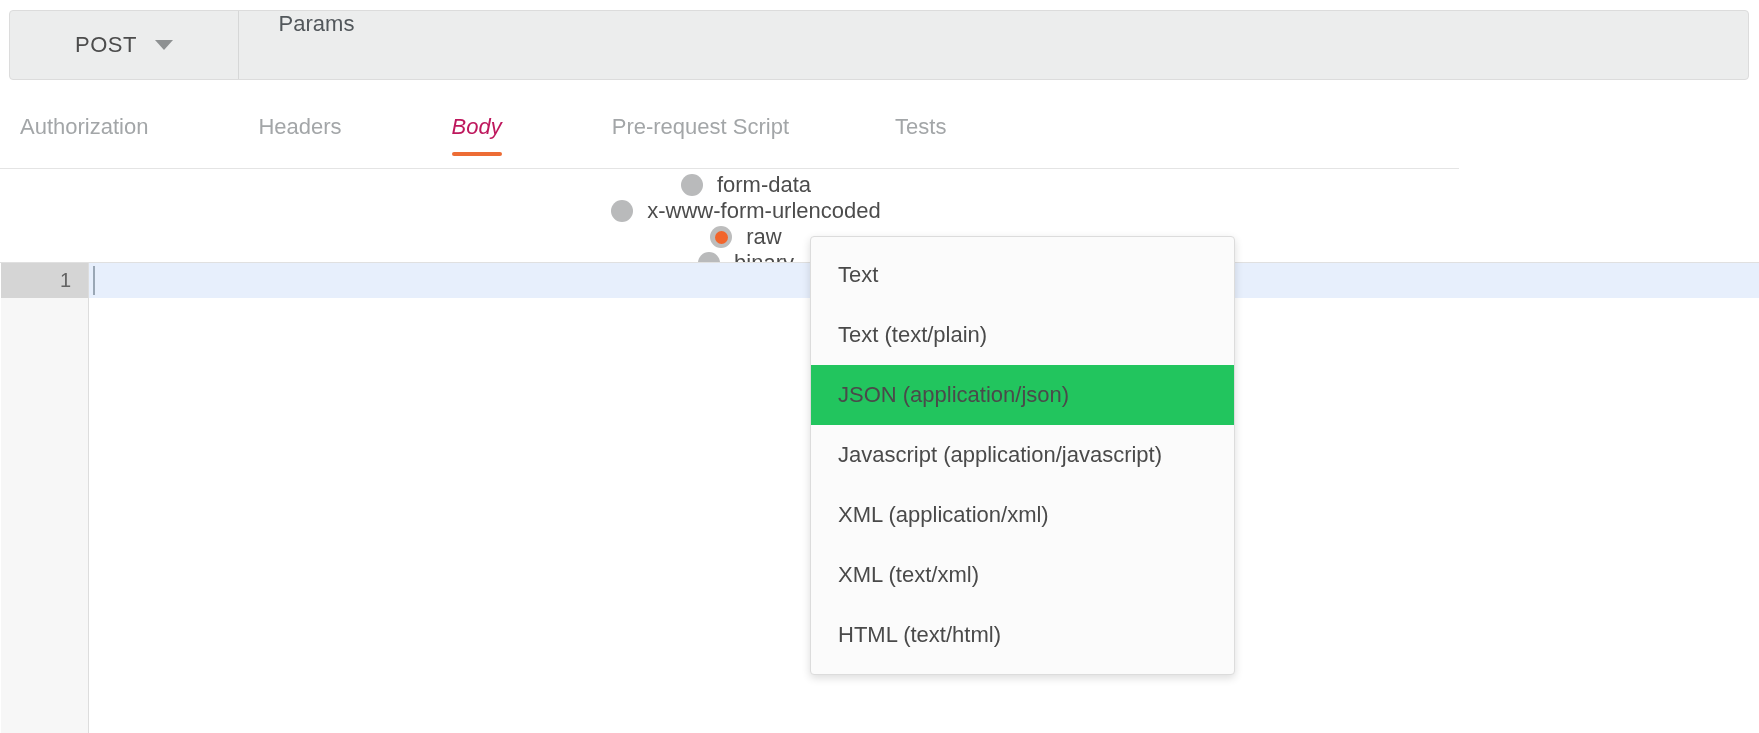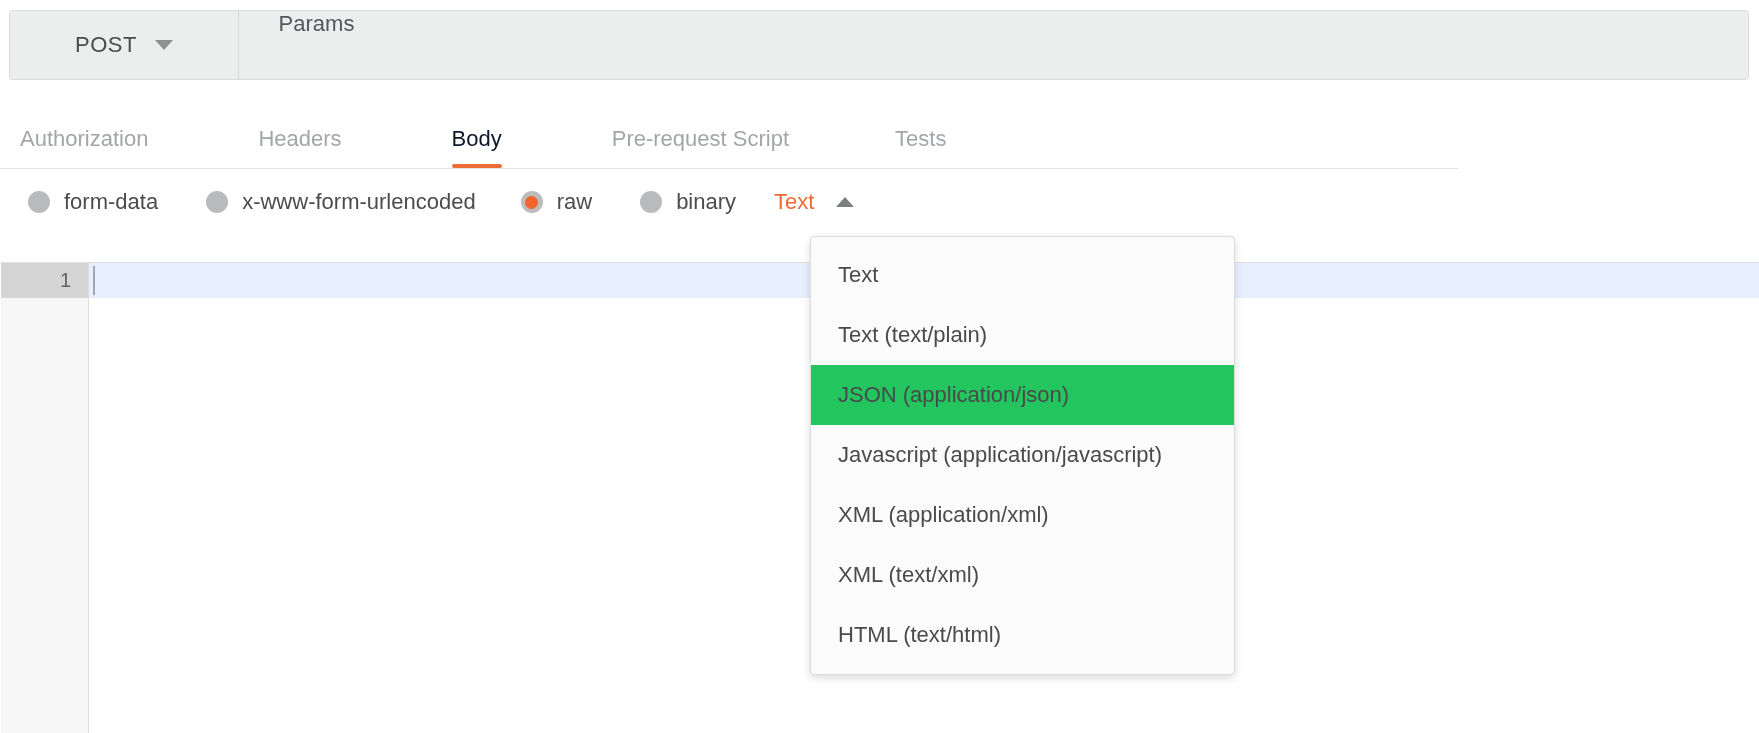--- a/index.html
+++ b/index.html
@@ -81,37 +81,38 @@
   }
 
   
   .tabs {
     position: absolute;
     left: 0;
     top: 103px;
     width: 1459px;
     height: 66px;
     display: flex;
-    align-items: flex-end;
+    align-items: flex-start;
     border-bottom: 1px solid #e4e4e4;
     box-sizing: border-box;
     gap: 24px;
   }
   .tab {
     position: relative;
     padding: 11px 0 16px 0;
     margin-right: 0;
     font-size: 22px;
     color: #a3a6a8;
     cursor: pointer;
     user-select: none;
     white-space: nowrap;
   }
   .tab.active {
-    color: #0f172a;
+    color: #be185d;
+    font-style: italic;
   }
   .tab .underline {
     position: absolute;
     left: 0;
     right: 0;
     bottom: 0;
     height: 4px;
     background: #ed6c35;
     border-radius: 2px;
   }
@@ -123,20 +124,21 @@
   .typerow {
     position: absolute;
     left: 0;
     top: 172px;
     width: 1464px;
     height: 60px;
     display: flex;
     align-items: center;
     padding-left: 28px;
     box-sizing: border-box;
+    flex-direction: column;
   }
   .radio-item {
     display: flex;
     align-items: center;
     cursor: pointer;
     user-select: none;
   }
   .radio-dot {
     width: 22px;
     height: 22px;

